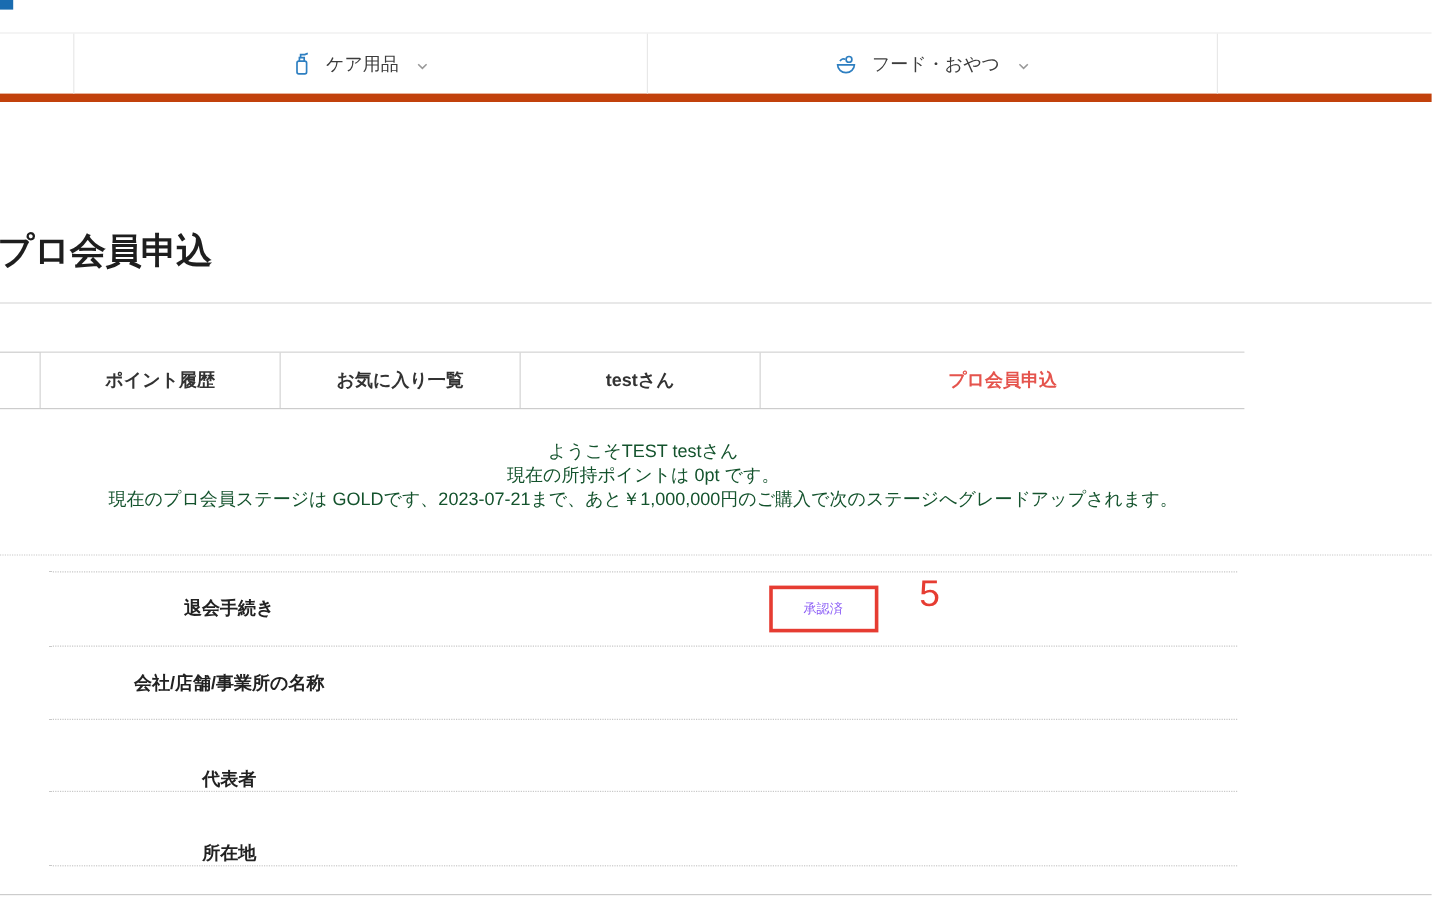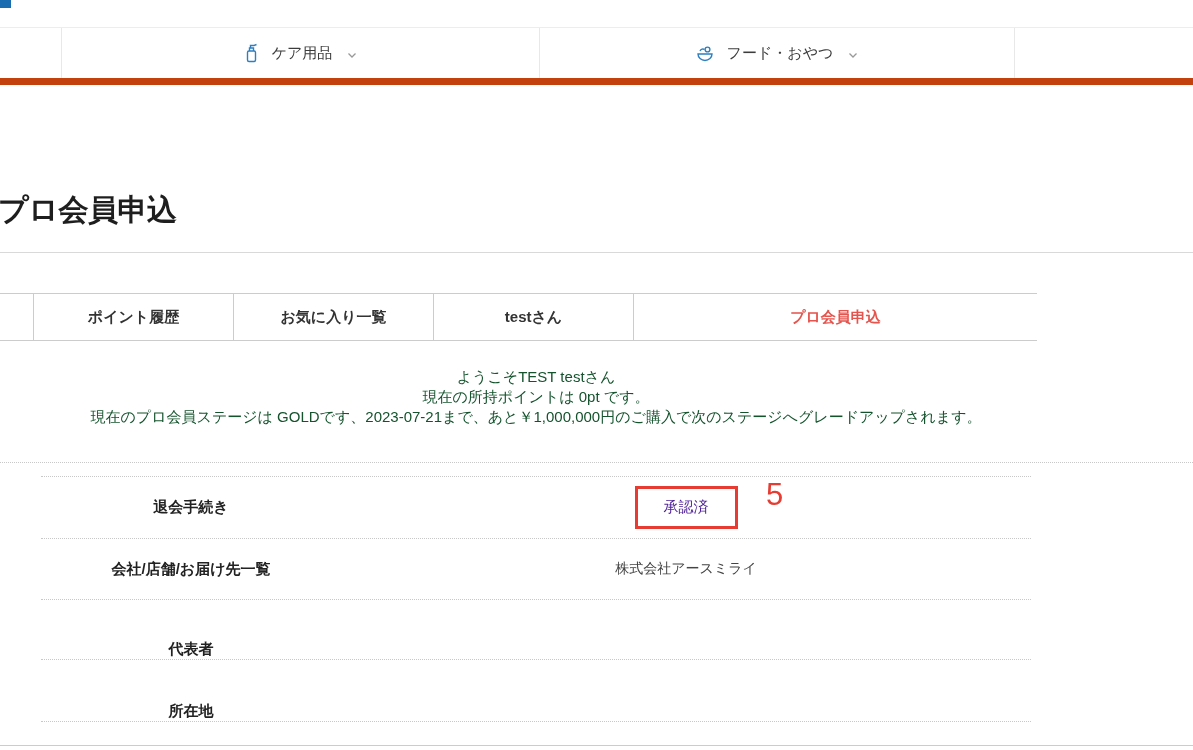--- a/index.html
+++ b/index.html
@@ -63,21 +63,21 @@
   
   .app-table { position:absolute; top:476px; left:41px; width:990px; border-top:1px dotted #c8c8c8; }
   .app-row { display:flex; align-items:center; border-bottom:1px dotted #c8c8c8; position:relative; }
   .row-1 { height:62px; } .row-2 { height:61px; } .row-3 { height:60px;align-items:flex-end; } .row-4 { height:62px;align-items:flex-end; }
   .app-label { width:300px; text-align:center; font-size:15px; font-weight:bold; color:#222; }
   .app-value { flex:1; text-align:center; font-size:14px; color:#444; }
 
   
   .status-box {
     display:inline-block; border:3px solid #e63c32; padding:9px 26px;
-    font-size:15px; color:#4c1d95; background:#fff;text-align:center;
+    font-size:11px; color:#8b5cf6; background:#fff;text-align:center;
   }
   .anno-num {
     position:absolute; left:725px; top:2px; font-size:31px; line-height:31px;
     color:#e63c32; font-weight:normal;
   }
 
   .bottom-rule { position:absolute; top:745px; left:0; width:1193px; border-top:1px solid #cccccc; }
 </style>
 </head>
 <body>
@@ -143,22 +143,21 @@
 
 <div class="app-table">
   <div class="app-row row-1">
     <div class="app-label">退会手続き</div>
     <div class="app-value">
       <span class="status-box">承認済</span>
     </div>
     <span class="anno-num">5</span>
   </div>
   <div class="app-row row-2">
-    <div class="app-label">会社/店舗/お届け先一覧</div>
-    <div class="app-value">株式会社アースミライ</div>
+    <div class="app-label">会社/店舗/事業所の名称</div>
   </div>
   <div class="app-row row-3">
     <div class="app-label">代表者</div>
     <div class="app-value"></div>
   </div>
   <div class="app-row row-4">
     <div class="app-label">所在地</div>
     <div class="app-value"></div>
   </div>
 </div>

